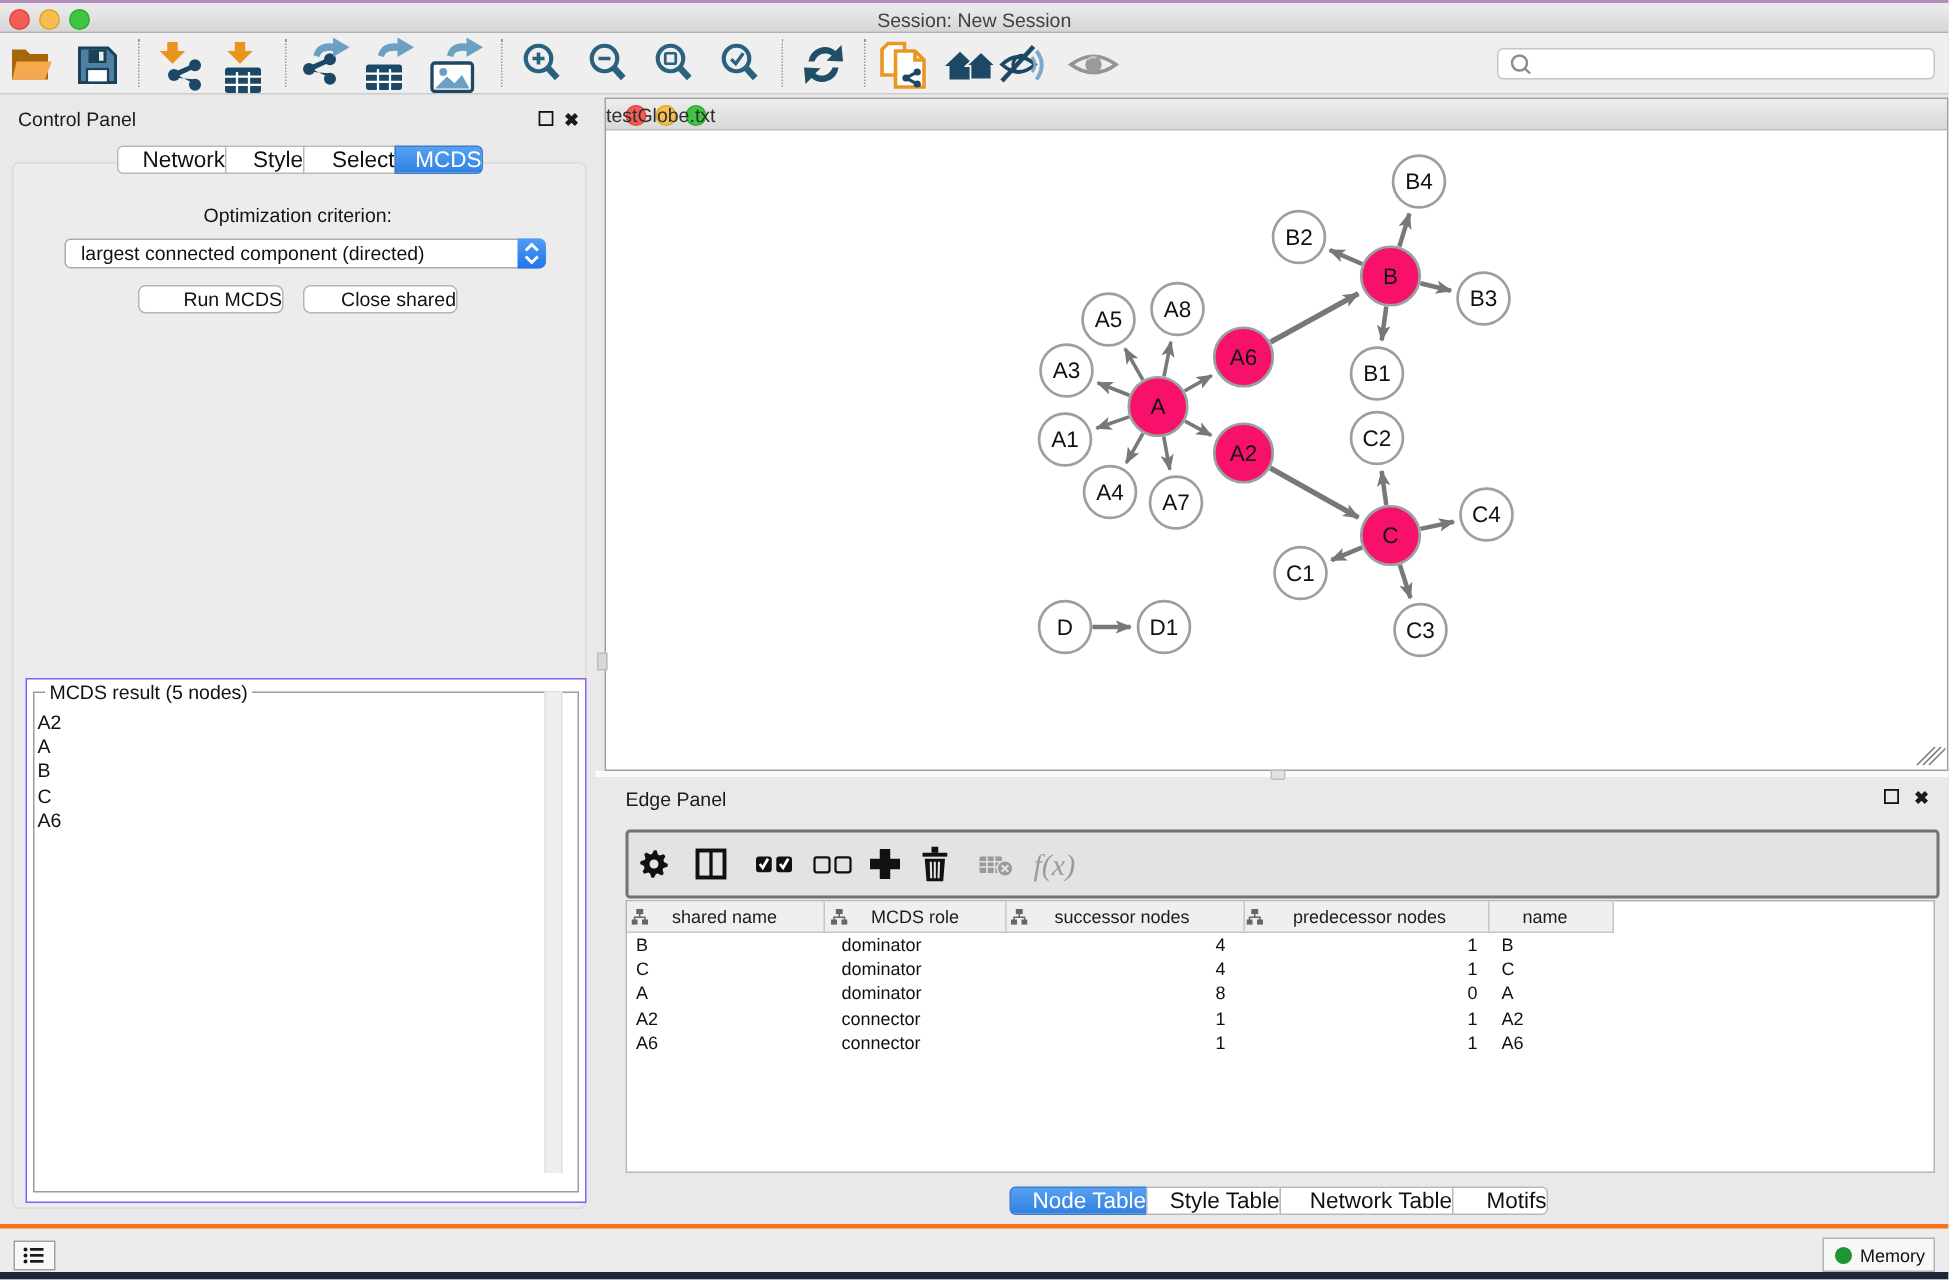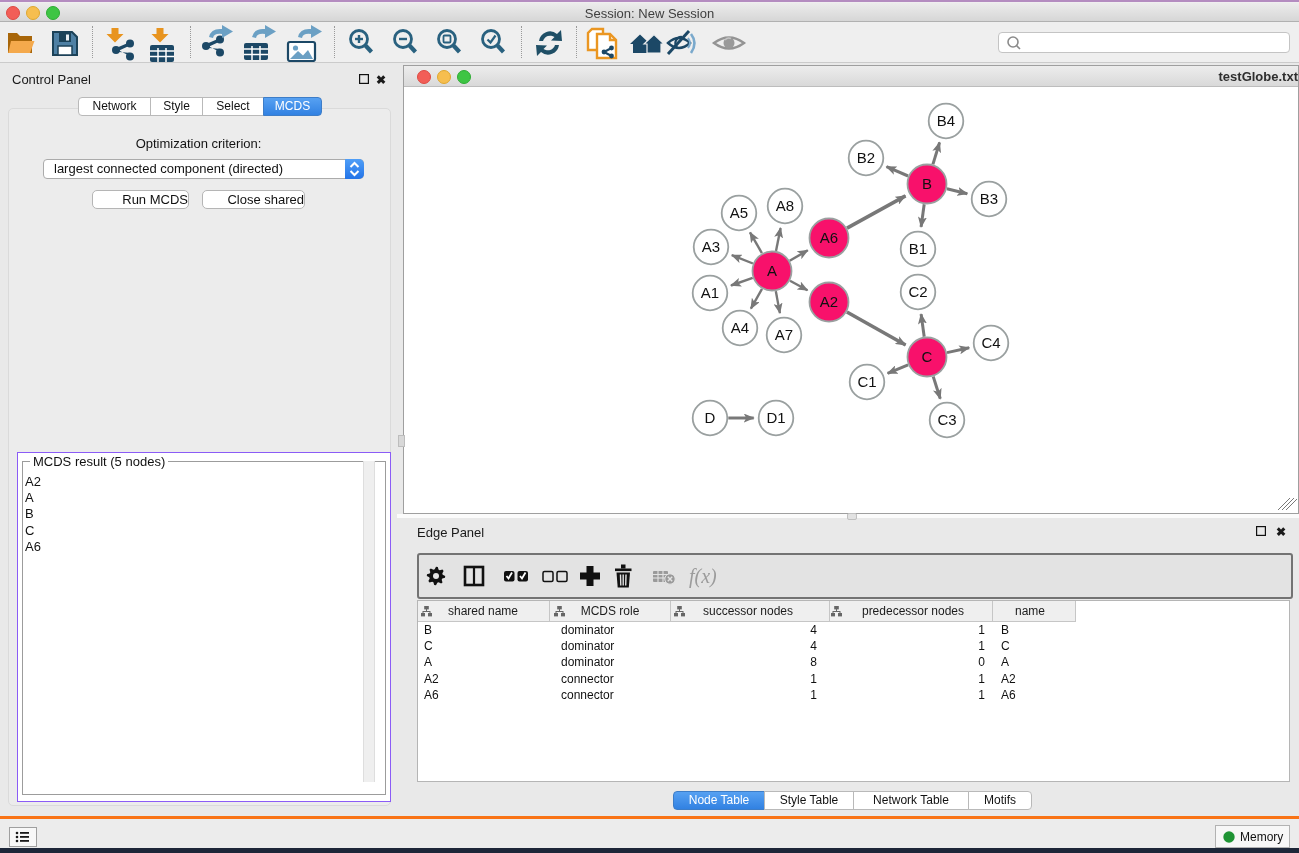--- a/index.html
+++ b/index.html
@@ -9,35 +9,35 @@
 #titlebar{left:0;top:3px;width:1299px;height:18px;background:linear-gradient(#ececec,#d6d6d6);border-bottom:1px solid #b1b1b1}
 #titlebar .tl{position:absolute;width:12px;height:12px;border-radius:50%;top:3px}
 #title-text{position:absolute;width:100%;text-align:center;top:3px;font-size:13px;color:#404040}
 #toolbar{left:0;top:22px;width:1299px;height:40px;background:#efefef;border-bottom:1px solid #cbcbcb}
 .tsep{position:absolute;top:4px;height:32px;width:0;border-left:1px dotted #9a9a9a}
 #searchbox{position:absolute;left:998px;top:10px;width:290px;height:19px;background:#fff;border:1px solid #c4c4c4;border-radius:4px}
 #cpanel{left:0;top:62px;width:397px;height:754px}
 #cp-head{position:absolute;left:12px;top:10px;font-size:13px;color:#1a1a1a}
 .winbtn{position:absolute;top:11px;font-size:12px;color:#1a1a1a}
 #cp-tabs{position:absolute;left:78px;top:35px;height:19px}
-.seg{position:absolute;top:0;height:17px;background:#fff;border:1px solid #b9b9b9;font-size:12px;color:#111;text-align:center;line-height:17px}
+.seg{position:absolute;top:0;height:17px;background:#fff;border:1px solid #b9b9b9;font-size:15px;color:#111;text-align:right;line-height:17px}
 .seg.sel{background:linear-gradient(#57a1f2,#3181e2);color:#fff;border-color:#3d7dc8}
 #cp-body{position:absolute;left:8px;top:46px;width:381px;height:696px;background:#ececec;border:1px solid #dadada;border-radius:5px}
 #optlabel{position:absolute;left:0;top:74px;width:397px;text-align:center;font-size:13px;color:#141414}
 #optsel{position:absolute;left:43px;top:97px;width:309px;height:18px;background:#fff;border:1px solid #ababab;border-radius:4px;font-size:13px;color:#111;line-height:17px;padding-left:10px}
 #optstep{position:absolute;right:-1px;top:-1px;width:19px;height:20px;border-radius:0 5px 5px 0;background:linear-gradient(#4f9ef7,#2374e8)}
 .btn{position:absolute;top:128px;height:17px;background:#fff;border:1px solid #b5b5b5;border-radius:5px;font-size:13px;color:#111;text-align:right;line-height:17px}
 #resbox{position:absolute;left:17px;top:390px;width:372px;height:348px;background:#fff;border:1px solid #8b5cf6}
 #resgroup{position:absolute;left:4px;top:8px;width:362px;height:332px;border:1px solid #9c9c9c}
 #resgrouplabel{position:absolute;left:7px;top:-8px;background:#fff;padding:0 3px;font-size:13px;color:#111}
 #reslist{position:absolute;left:2px;top:12px;font-size:13px;color:#111;line-height:16.2px}
 #res-scroll{position:absolute;right:15px;top:8px;width:10px;height:321px;background:#efefef;border-left:1px solid #dedede;border-right:1px solid #dedede}
 #netwin{left:403px;top:65px;width:894px;height:447px;background:#fff;border:1px solid #9f9f9f}
 #nw-titlebar{position:absolute;left:0;top:0;width:100%;height:20px;background:linear-gradient(#ededed,#d9d9d9);border-bottom:1px solid #bdbdbd}
-#nw-title{position:absolute;width:100%;text-align:right;top:3px;font-size:13px;font-weight:bold;color:#2e2e2e}
+#nw-title{position:absolute;width:100%;text-align:left;top:3px;font-size:13px;font-weight:normal;color:#2e2e2e}
 #graph text{font-size:15px;fill:#111;text-anchor:middle}
 #graph circle{stroke:#9aa0a0;stroke-width:1.8}
 #graph line{stroke:#787878}
 #tpanel{left:397px;top:519px;width:902px;height:297px}
 #tp-head{position:absolute;left:20px;top:6px;font-size:13px;color:#1a1a1a}
 #tp-toolbar{position:absolute;left:20px;top:34px;width:872px;height:42px;background:#e3e3e3;border:2px solid #737373;border-radius:3px}
 #tbl{position:absolute;left:20px;top:81px;width:871px;height:180px;background:#fff;border:1px solid #b5b5b5}
 #tbl-head{position:absolute;left:0;top:0;width:657px;height:20px;background:#efefef;border-right:1px solid #c6c6c6;border-bottom:1px solid #c6c6c6}
 .thsep{position:absolute;top:0;height:20px;width:0;border-left:1px solid #c6c6c6}
 .th{position:absolute;top:3px;font-size:12px;color:#1c1c1c;text-align:center}

